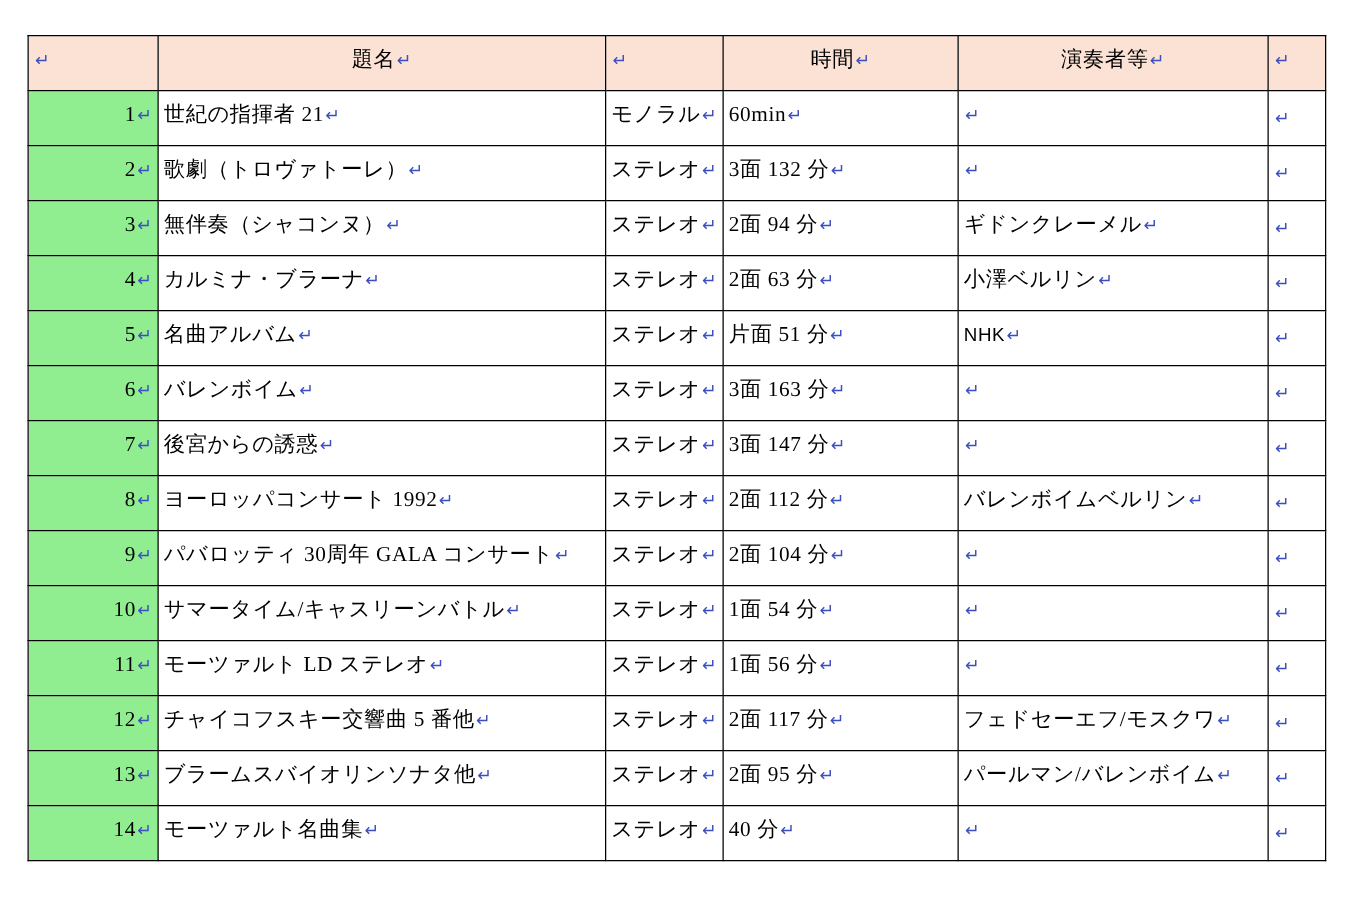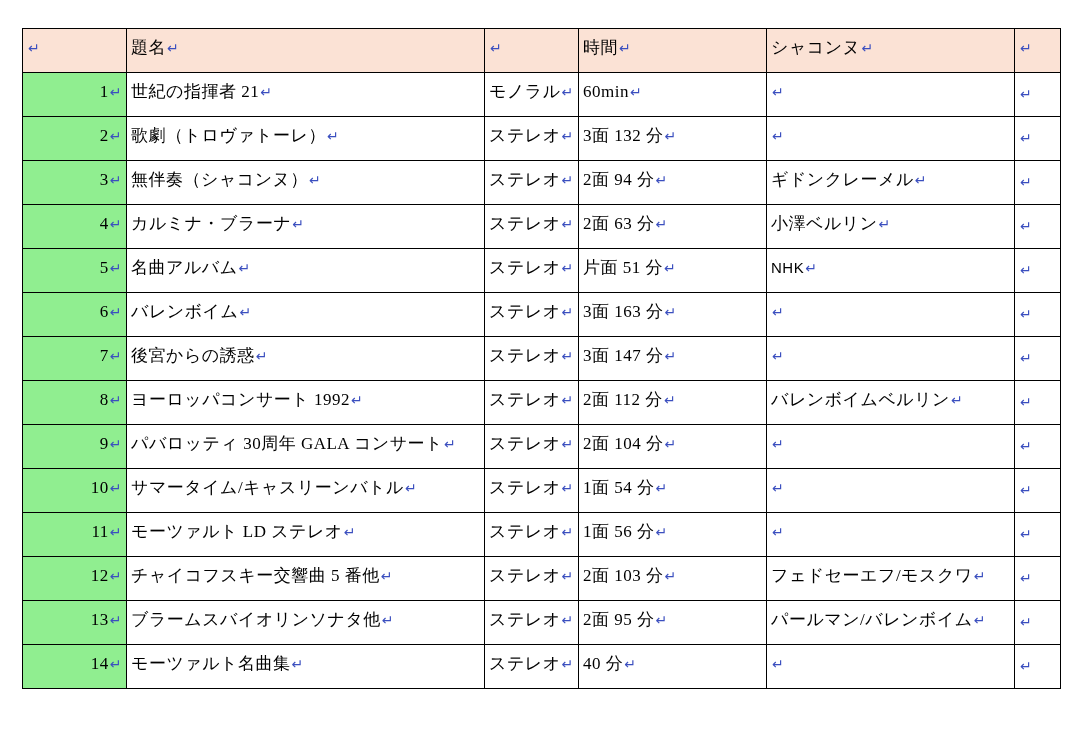--- a/index.html
+++ b/index.html
@@ -43,21 +43,21 @@
   
   col.c-no    { width: 104px; }
   col.c-title { width: 358px; }
   col.c-mode  { width: 94px; }
   col.c-time  { width: 188px; }
   col.c-perf  { width: 248px; }
   col.c-tail  { width: 46px; }
 
   thead td {
     background: #fbe2d5;
-    text-align: left;
+    text-align: center;
     height: 40px;
     font-size: 18px;
   }
   thead td.hdr-blank { text-align: left; }
 
   td.cell-no {
     background: #90ee90;
     text-align: right;
     padding-right: 8px;
     font-size: 17px;
@@ -100,21 +100,21 @@
         <col class="c-time">
         <col class="c-perf">
         <col class="c-tail">
     </colgroup>
     <thead>
       <tr>
         <td class="hdr-blank"><span class="cell-inner"><span></span><span class="pilcrow">↵</span></span></td>
         <td><span class="cell-inner"><span>題名</span><span class="pilcrow">↵</span></span></td>
         <td class="hdr-blank"><span class="cell-inner"><span></span><span class="pilcrow">↵</span></span></td>
         <td><span class="cell-inner"><span>時間</span><span class="pilcrow">↵</span></span></td>
-        <td><span class="cell-inner"><span>シャコンヌ</span><span class="pilcrow">↵</span></span></td>
+        <td><span class="cell-inner"><span>演奏者等</span><span class="pilcrow">↵</span></span></td>
         <td class="hdr-blank"><span class="cell-inner"><span></span><span class="pilcrow">↵</span></span></td>
       </tr>
     </thead>
     <tbody>
         <tr>
           <td class="cell-no"><span class="cell-inner"><span>1</span><span class="pilcrow">↵</span></span></td>
           <td class="cell-title"><span class="cell-inner"><span>世紀の指揮者 21</span><span class="pilcrow">↵</span></span></td>
           <td class="cell-mode"><span class="cell-inner"><span>モノラル</span><span class="pilcrow">↵</span></span></td>
           <td class="cell-time"><span class="cell-inner"><span>60min</span><span class="pilcrow">↵</span></span></td>
           <td class="cell-perf"><span class="cell-inner"><span></span><span class="pilcrow">↵</span></span></td>
@@ -197,21 +197,21 @@
           <td class="cell-title"><span class="cell-inner"><span>モーツァルト LD ステレオ</span><span class="pilcrow">↵</span></span></td>
           <td class="cell-mode"><span class="cell-inner"><span>ステレオ</span><span class="pilcrow">↵</span></span></td>
           <td class="cell-time"><span class="cell-inner"><span>1面 56 分</span><span class="pilcrow">↵</span></span></td>
           <td class="cell-perf"><span class="cell-inner"><span></span><span class="pilcrow">↵</span></span></td>
           <td class="cell-tail"><span class="pilcrow">↵</span></td>
         </tr>
         <tr>
           <td class="cell-no"><span class="cell-inner"><span>12</span><span class="pilcrow">↵</span></span></td>
           <td class="cell-title"><span class="cell-inner"><span>チャイコフスキー交響曲 5 番他</span><span class="pilcrow">↵</span></span></td>
           <td class="cell-mode"><span class="cell-inner"><span>ステレオ</span><span class="pilcrow">↵</span></span></td>
-          <td class="cell-time"><span class="cell-inner"><span>2面 103 分</span><span class="pilcrow">↵</span></span></td>
+          <td class="cell-time"><span class="cell-inner"><span>2面 117 分</span><span class="pilcrow">↵</span></span></td>
           <td class="cell-perf"><span class="cell-inner"><span>フェドセーエフ/モスクワ</span><span class="pilcrow">↵</span></span></td>
           <td class="cell-tail"><span class="pilcrow">↵</span></td>
         </tr>
         <tr>
           <td class="cell-no"><span class="cell-inner"><span>13</span><span class="pilcrow">↵</span></span></td>
           <td class="cell-title"><span class="cell-inner"><span>ブラームスバイオリンソナタ他</span><span class="pilcrow">↵</span></span></td>
           <td class="cell-mode"><span class="cell-inner"><span>ステレオ</span><span class="pilcrow">↵</span></span></td>
           <td class="cell-time"><span class="cell-inner"><span>2面 95 分</span><span class="pilcrow">↵</span></span></td>
           <td class="cell-perf"><span class="cell-inner"><span>パールマン/バレンボイム</span><span class="pilcrow">↵</span></span></td>
           <td class="cell-tail"><span class="pilcrow">↵</span></td>

